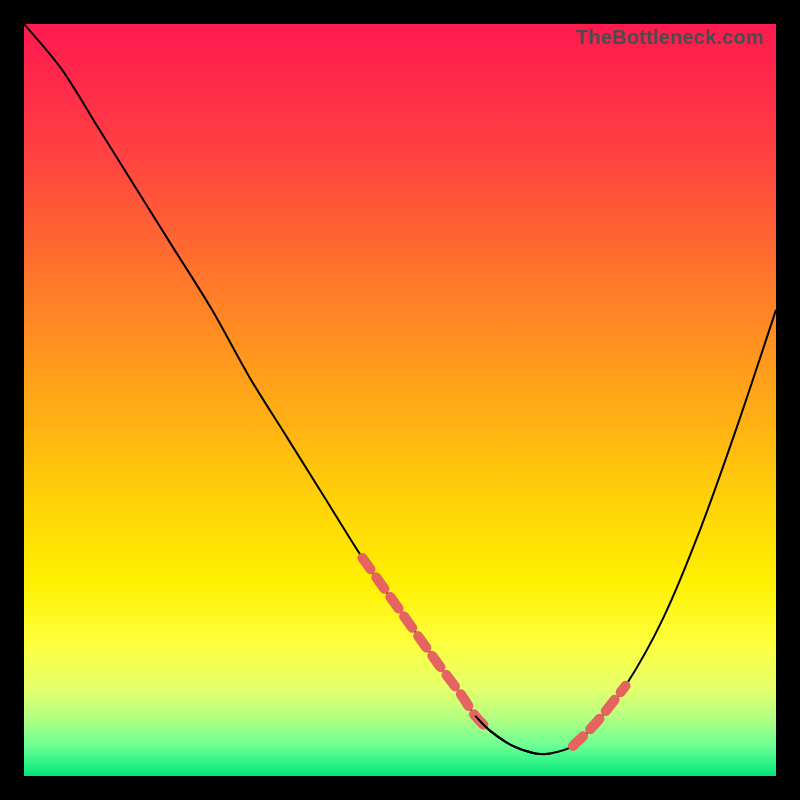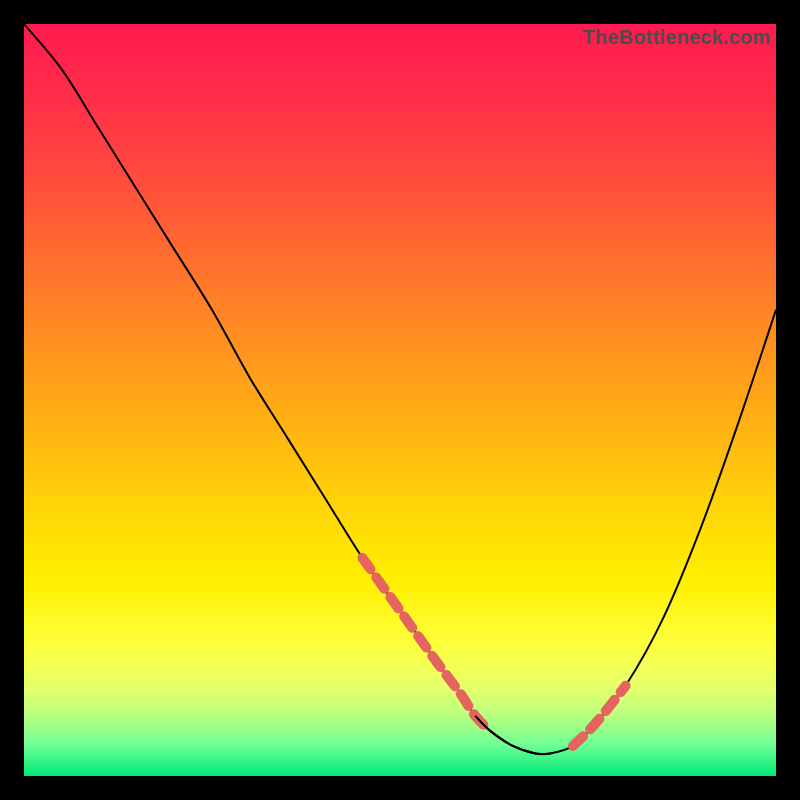--- a/index.html
+++ b/index.html
@@ -28,21 +28,21 @@
       #feff3a 82%,
       #e8ff6a 88%,
       #b8ff80 92%,
       #6cff94 96%,
       #00e77a 100%);
     overflow: hidden;
   }
   .wm {
     position: absolute;
     top: 2px;
-    right: 5px;
+    right: 12px;
     font-family: Arial, Helvetica, sans-serif;
     font-size: 20px;
     font-weight: 600;
     color: #4c4c4c;
     letter-spacing: 0.2px;
     user-select: none;
   }
   svg { position: absolute; left: 0; top: 0; }
   .curve { fill: none; stroke: #000; stroke-width: 2; }
   .val { fill: none; stroke: #000; stroke-width: 2; }

